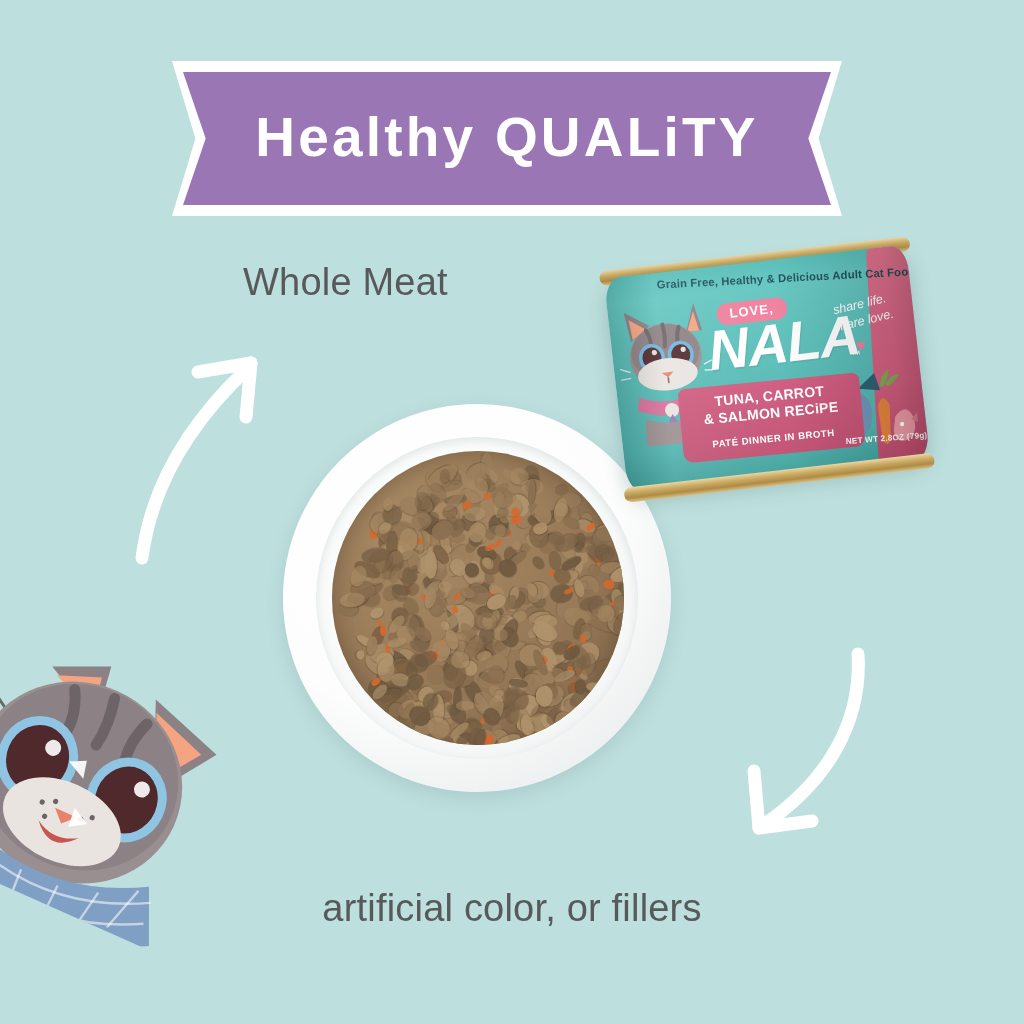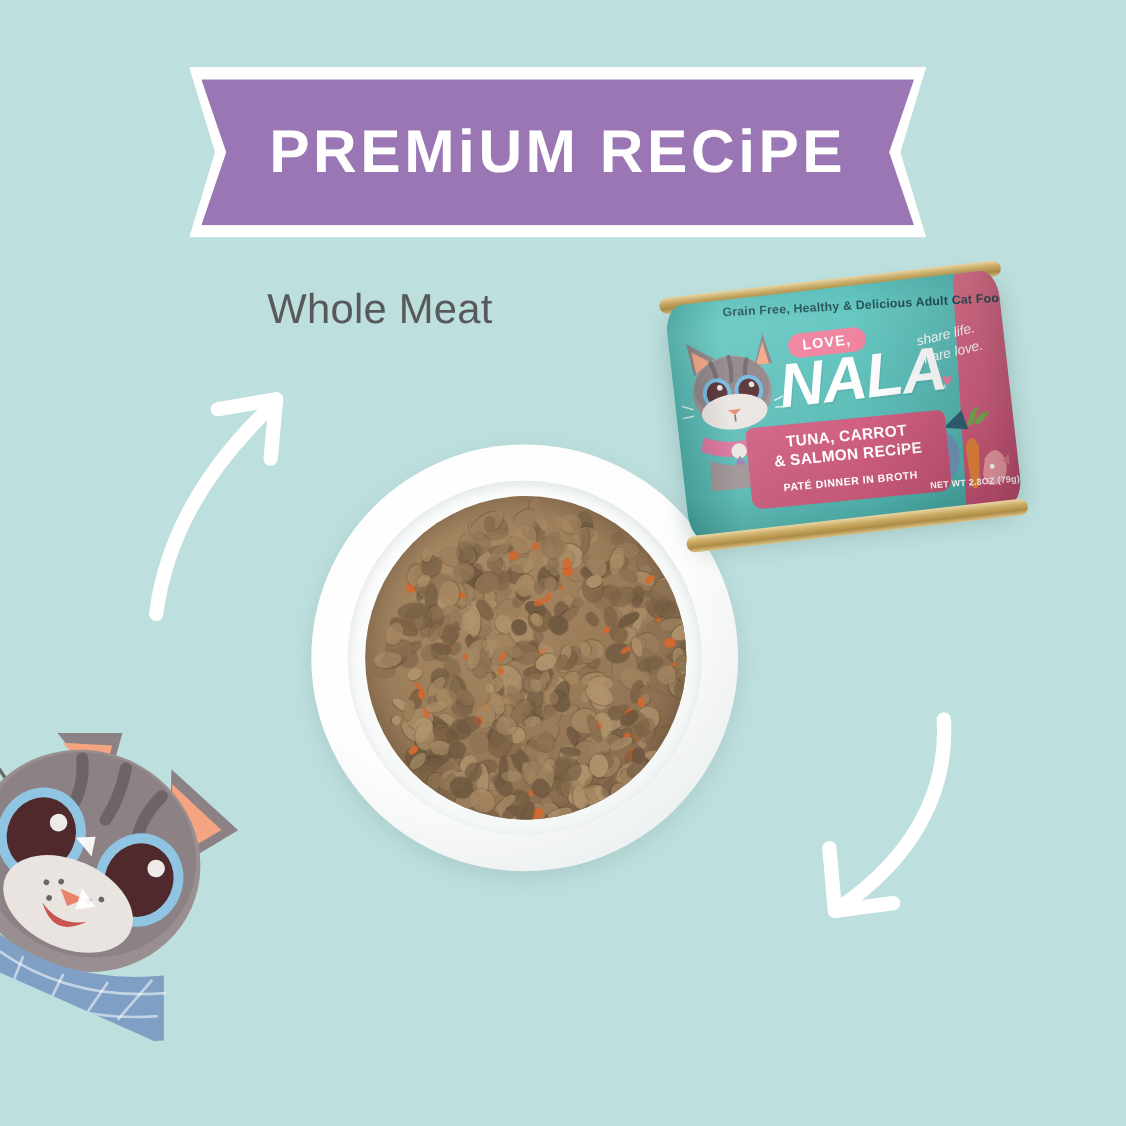--- a/index.html
+++ b/index.html
@@ -257,37 +257,38 @@
   }
 </style>
 </head>
 <body>
 
 <div id="stage">
 
   <div class="banner-wrap">
     <div class="banner-outline"></div>
     <div class="banner-shape"></div>
-    <div class="banner-text">PREMiUM RECiPE</div>
+    <div class="banner-text">Healthy QUALiTY</div>
   </div>
 
   <svg class="arrow-svg" id="arrow-up" width="180" height="250" viewBox="0 0 180 250">
     <path d="M22 238 C 30 175, 62 110, 128 48" stroke="#ffffff" stroke-width="13" stroke-linecap="round" fill="none"></path>
     <path d="M78 52 L131 43" stroke="#ffffff" stroke-width="13" stroke-linecap="round" fill="none"></path>
     <path d="M131 43 L126 97" stroke="#ffffff" stroke-width="13" stroke-linecap="round" fill="none"></path>
   </svg>
 
   <svg class="arrow-svg" id="arrow-down" width="190" height="210" viewBox="0 0 190 210">
     <path d="M168 14 C 172 80, 140 140, 72 186" stroke="#ffffff" stroke-width="13" stroke-linecap="round" fill="none"></path>
     <path d="M64 131 L69 188" stroke="#ffffff" stroke-width="13" stroke-linecap="round" fill="none"></path>
     <path d="M69 188 L122 181" stroke="#ffffff" stroke-width="13" stroke-linecap="round" fill="none"></path>
   </svg>
 
   <div class="feature-label" id="label-whole-meat">Whole Meat</div>
   <div class="feature-label" id="label-no-preservative">
+    <div>artificial color, or fillers</div>
   </div>
 
   <div id="bowl">
     <div id="bowl-rim"></div>
     <div id="food">
       <div id="food-texture">
           <div class="crumb" style="left: 69.7965%; top: 80.7809%; width: 8.89955%; height: 2.68605%; background: rgb(156, 127, 92); opacity: 0.804014; transform: rotate(169.531deg); box-shadow: rgba(60, 44, 28, 0.35) 0px 1px 1px;"></div>
           <div class="crumb" style="left: 38.385%; top: 55.8416%; width: 7.91037%; height: 6.16163%; background: rgb(167, 138, 100); opacity: 0.49875; transform: rotate(1.59921deg); box-shadow: rgba(60, 44, 28, 0.35) 0px 1px 1px;"></div>
           <div class="crumb" style="left: 82.3673%; top: 30.5189%; width: 6.09912%; height: 2.71264%; background: rgb(167, 138, 100); opacity: 0.486807; transform: rotate(340.936deg); box-shadow: rgba(60, 44, 28, 0.35) 0px 1px 1px;"></div>
           <div class="crumb" style="left: 24.6459%; top: 78.2495%; width: 7.65891%; height: 3.31274%; background: rgb(124, 99, 69); opacity: 0.475035; transform: rotate(53.7715deg); box-shadow: rgba(60, 44, 28, 0.35) 0px 1px 1px;"></div>

